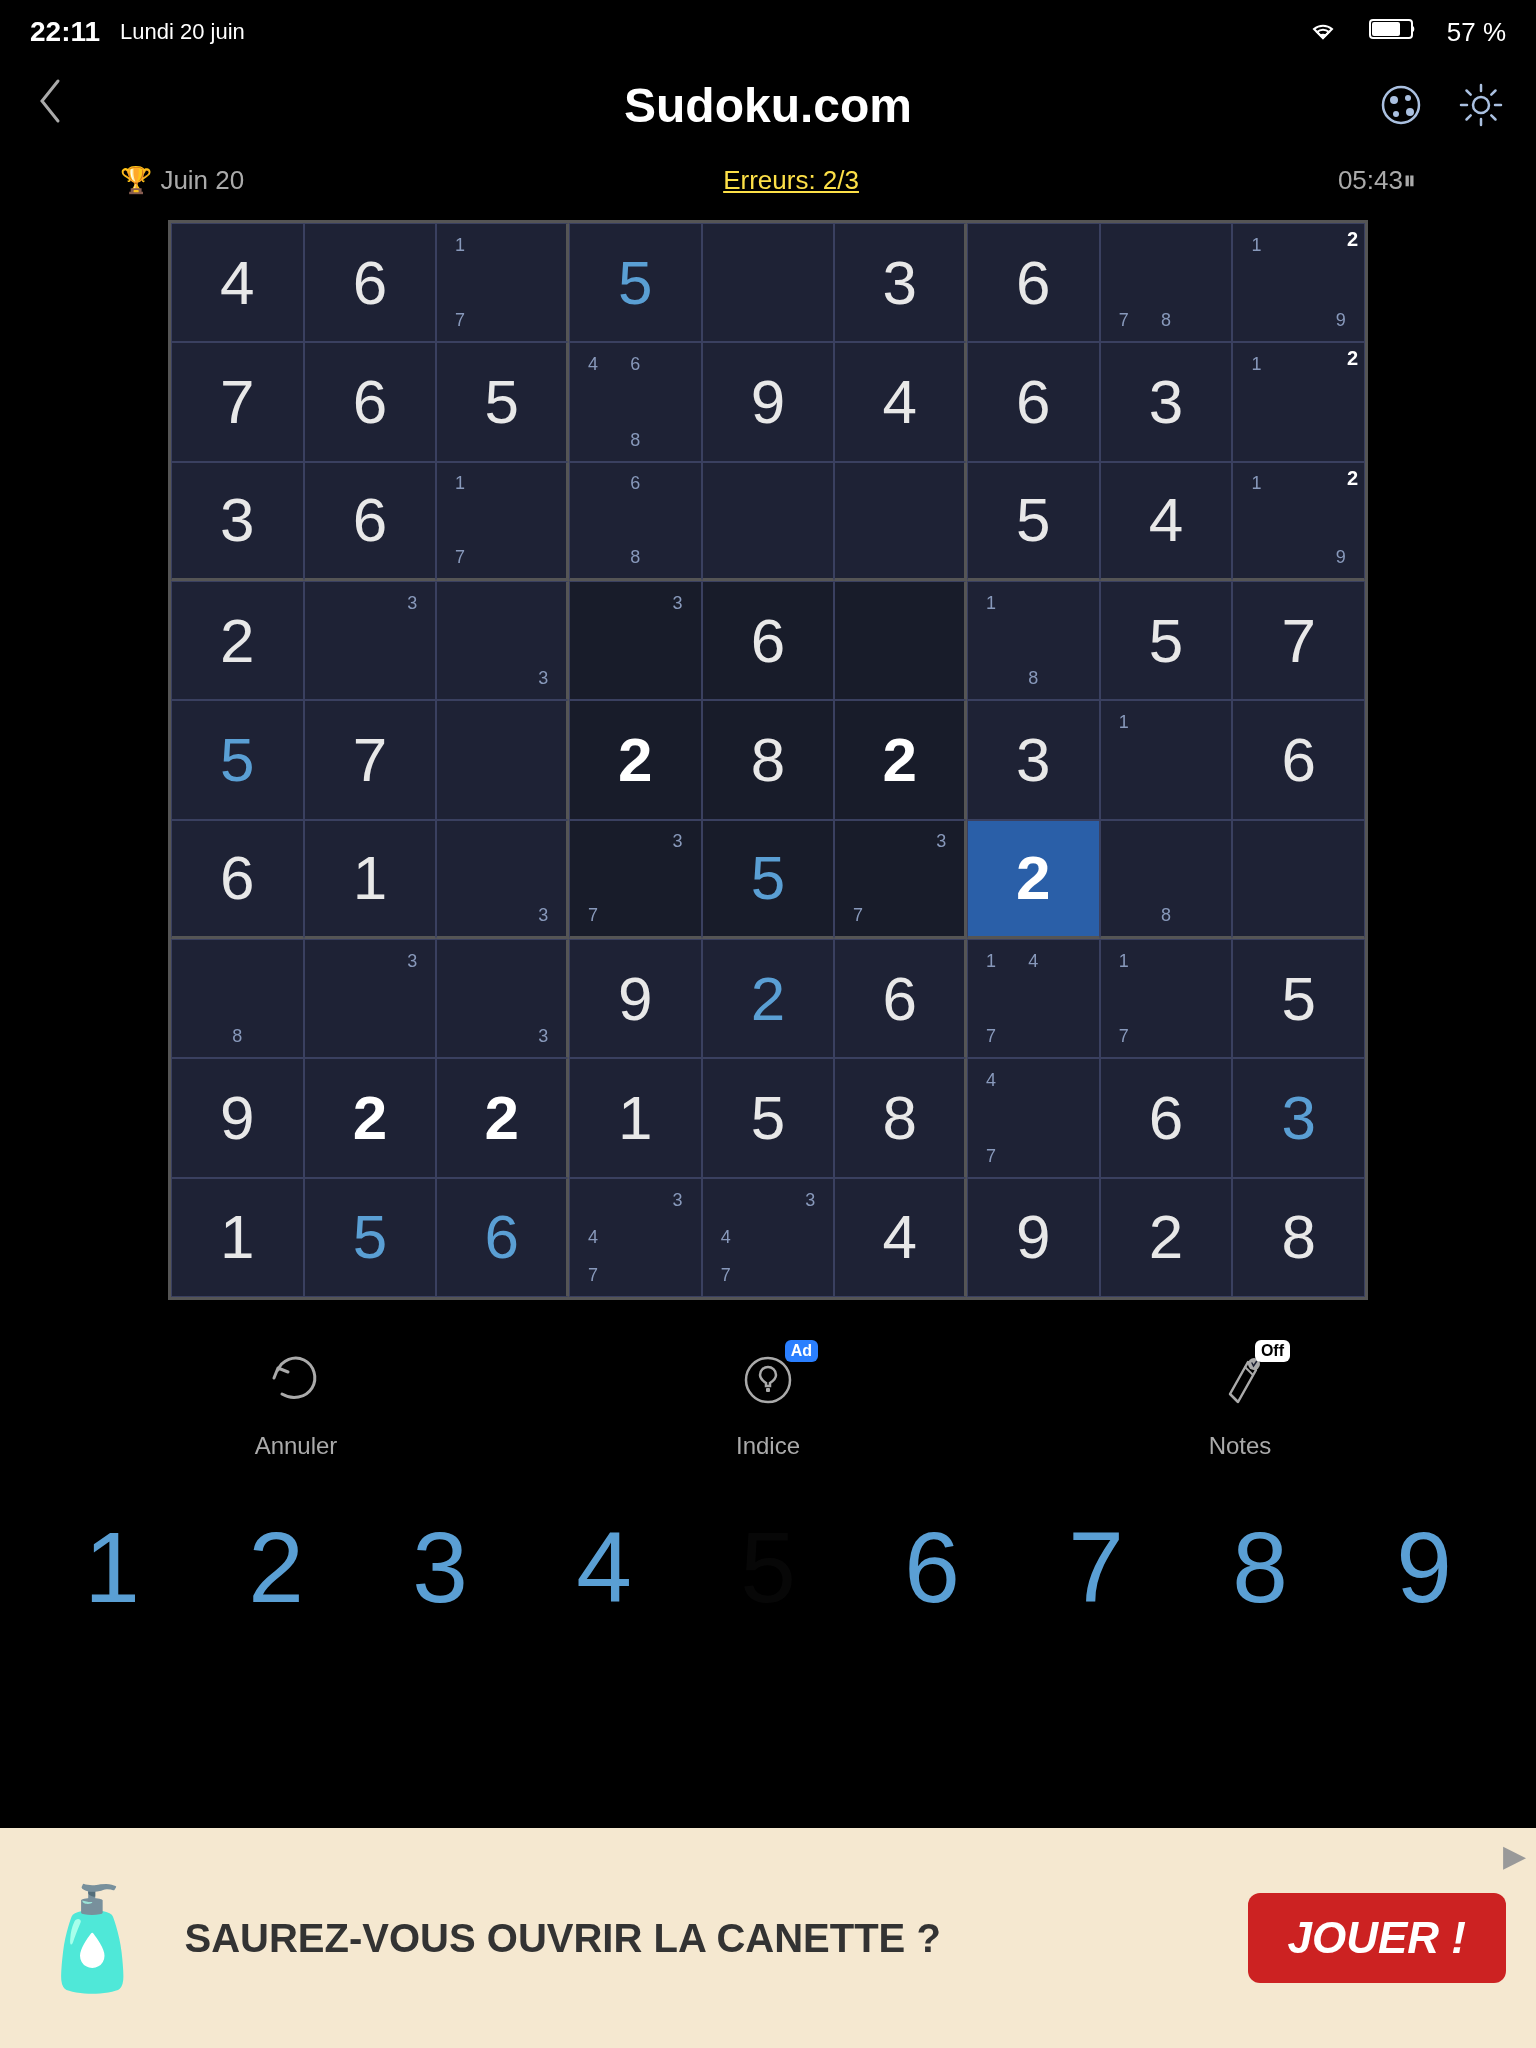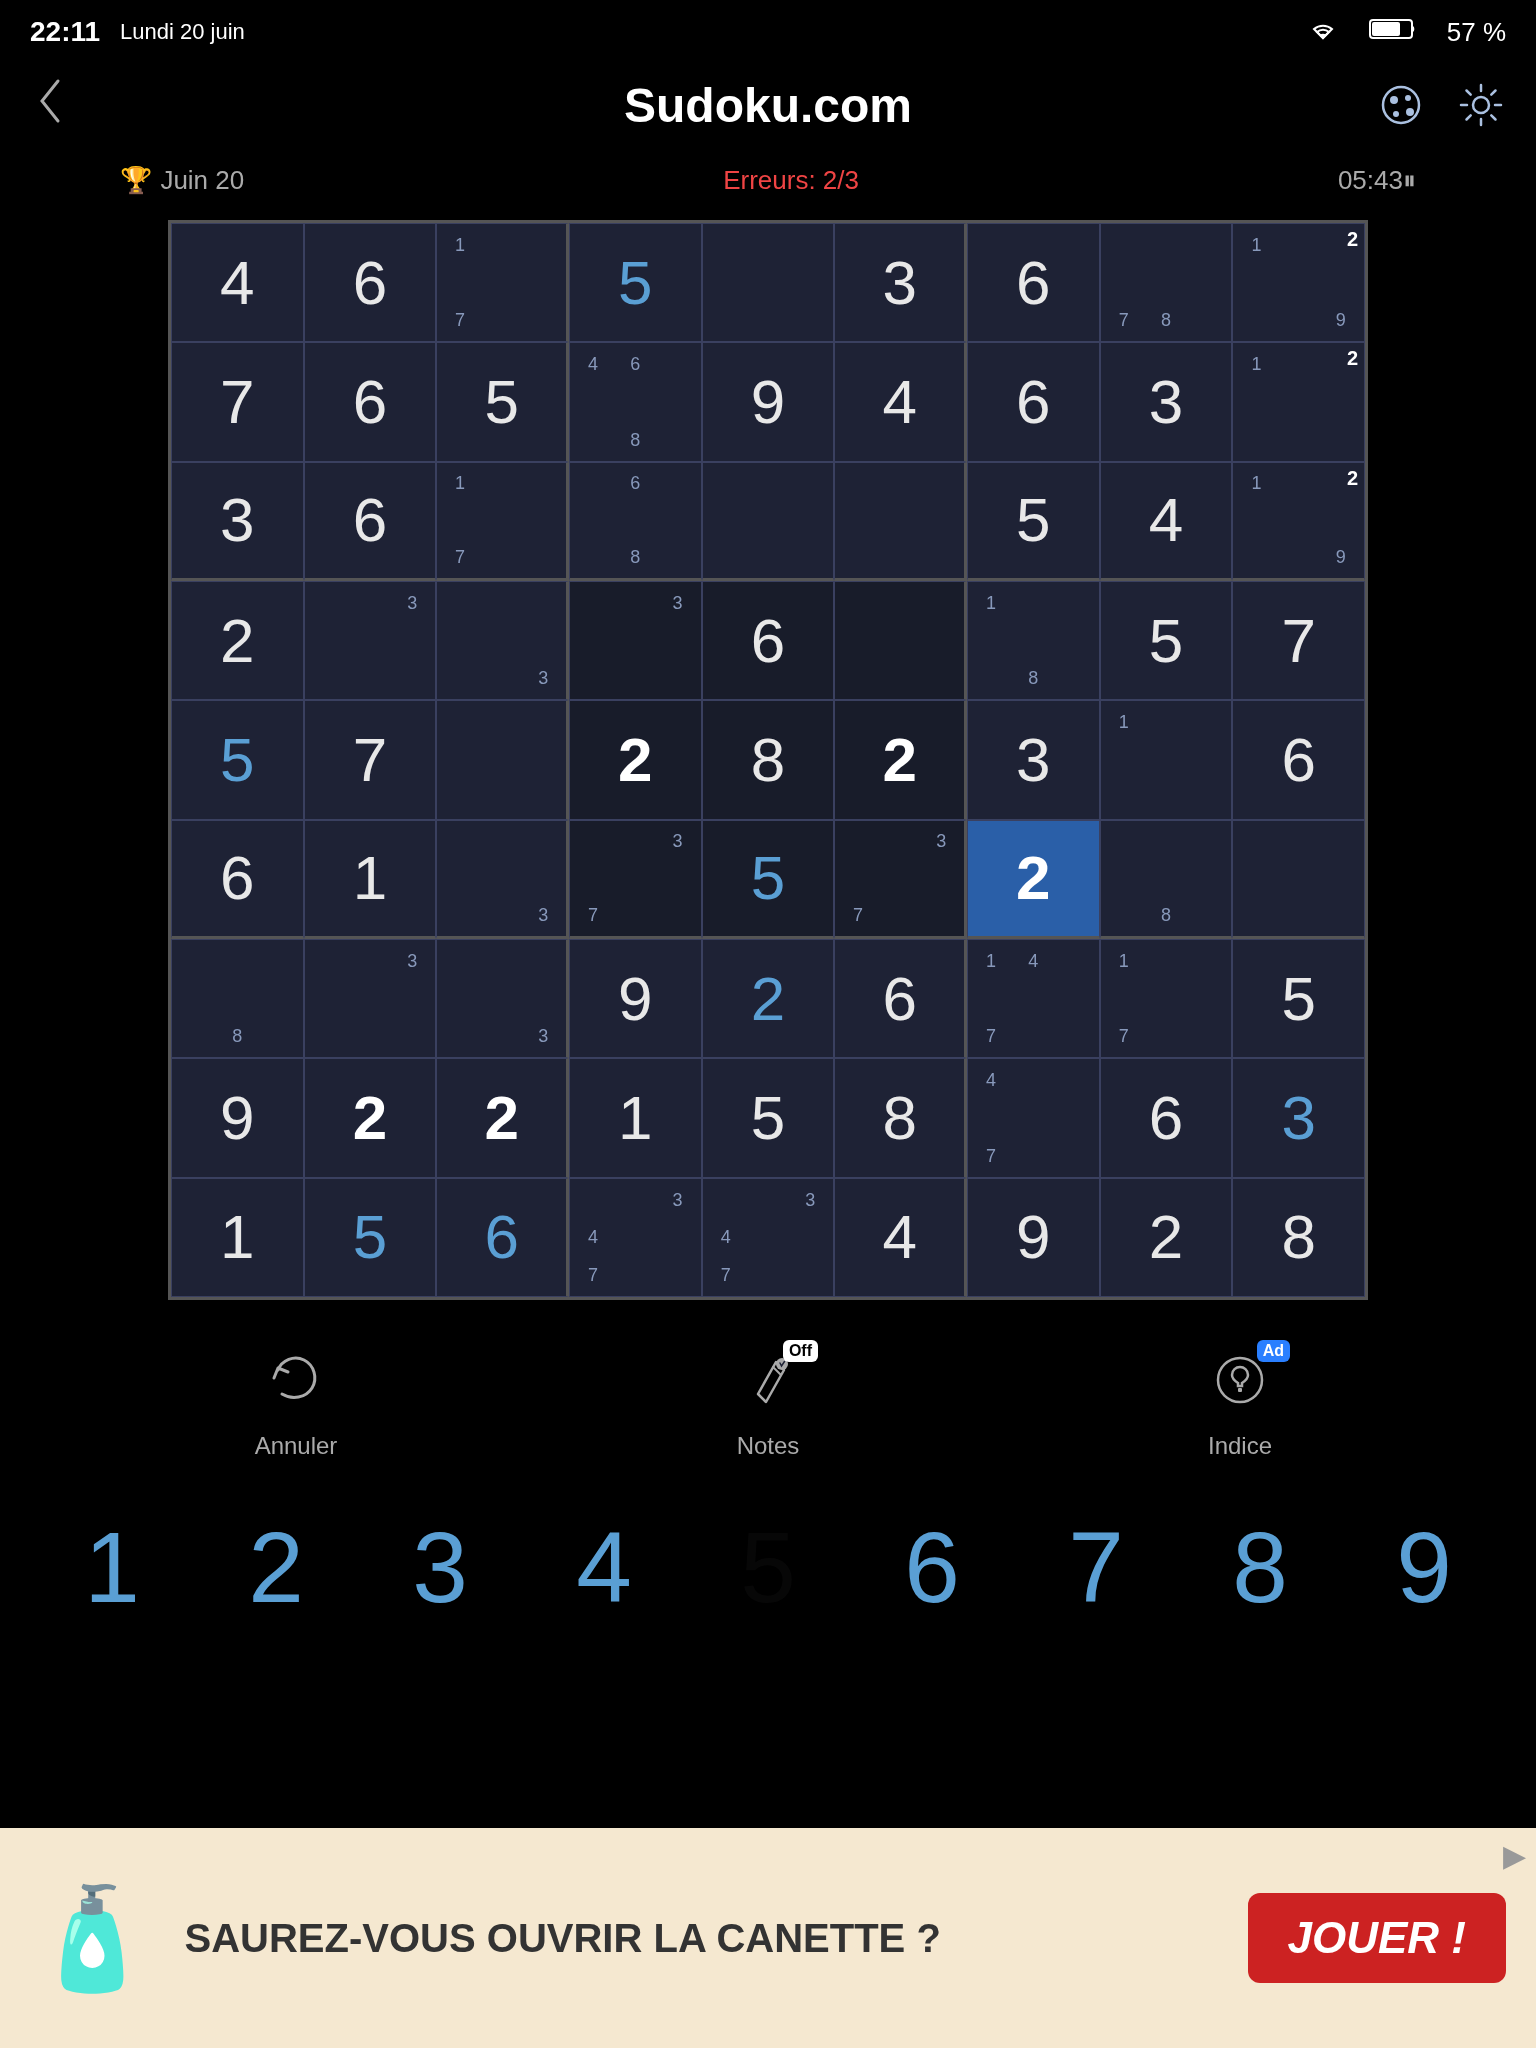--- a/index.html
+++ b/index.html
@@ -68,21 +68,21 @@
     #game-info {
       display: flex;
       justify-content: space-between;
       align-items: center;
       padding: 8px 120px;
       height: 60px;
       font-size: 26px;
       color: #aaa;
     }
     #game-date { display: flex; align-items: center; gap: 8px; }
-    #errors-display { color: #ef4444; }
+    #errors-display { color: #fde047; text-decoration: underline; }
     #timer-display { color: #aaa; display: flex; align-items: center; gap: 0; }
 
     
     #sudoku-grid {
       margin: 10px auto;
       width: 1200px;
       height: 1080px;
       display: grid;
       grid-template-columns: repeat(9, 1fr);
       grid-template-rows: repeat(9, 1fr);
@@ -805,40 +805,40 @@
         <path d="M8 28L12 18L22 22" stroke="#aaa" stroke-width="3" stroke-linecap="round" stroke-linejoin="round" fill="none"></path>
       </svg>
     </div>
     <span class="tool-label">Annuler</span>
   </div>
 
 
   <div class="tool-btn">
     <div class="tool-icon" style="position:relative;">
       <svg width="60" height="60" viewBox="0 0 60 60" fill="none">
+        <circle cx="30" cy="30" r="22" stroke="#aaa" stroke-width="2.5"></circle>
+        <path d="M22 25C22 20 26 17 30 17C34 17 38 20 38 25C38 29 35 31 32 33V36H28V33C25 31 22 28 22 25Z" stroke="#aaa" stroke-width="2.5" fill="none"></path>
+        <rect x="28" y="38" width="4" height="4" rx="1" fill="#aaa"></rect>
+      </svg>
+      <span class="ad-badge">Ad</span>
+    </div>
+    <span class="tool-label">Indice</span>
+  </div>
+
+  <div class="tool-btn">
+    <div class="tool-icon" style="position:relative;">
+      <svg width="60" height="60" viewBox="0 0 60 60" fill="none">
         <path d="M20 44L38 12L46 20L28 52L20 44Z" stroke="#aaa" stroke-width="2.5" stroke-linecap="round" stroke-linejoin="round"></path>
         <path d="M35 17l8 8" stroke="#aaa" stroke-width="2" stroke-linecap="round"></path>
         <circle cx="44" cy="14" r="6" fill="#aaa"></circle>
         <path d="M42 13l1.5 3 3-4.5" stroke="#1e2235" stroke-width="1.5" stroke-linecap="round"></path>
       </svg>
       <span class="off-badge">Off</span>
     </div>
     <span class="tool-label">Notes</span>
-  </div>
-
-  <div class="tool-btn">
-    <div class="tool-icon" style="position:relative;">
-      <svg width="60" height="60" viewBox="0 0 60 60" fill="none">
-        <circle cx="30" cy="30" r="22" stroke="#aaa" stroke-width="2.5"></circle>
-        <path d="M22 25C22 20 26 17 30 17C34 17 38 20 38 25C38 29 35 31 32 33V36H28V33C25 31 22 28 22 25Z" stroke="#aaa" stroke-width="2.5" fill="none"></path>
-        <rect x="28" y="38" width="4" height="4" rx="1" fill="#aaa"></rect>
-      </svg>
-      <span class="ad-badge">Ad</span>
-    </div>
-    <span class="tool-label">Indice</span>
   </div>
 </div>
 
 <div id="numpad">
 <div class="num-btn">1</div>
     <div class="num-btn">2</div>
     <div class="num-btn">3</div>
     <div class="num-btn">4</div>
     <div class="num-btn missing" style="opacity: 0.15;">5</div>
     <div class="num-btn">6</div>

